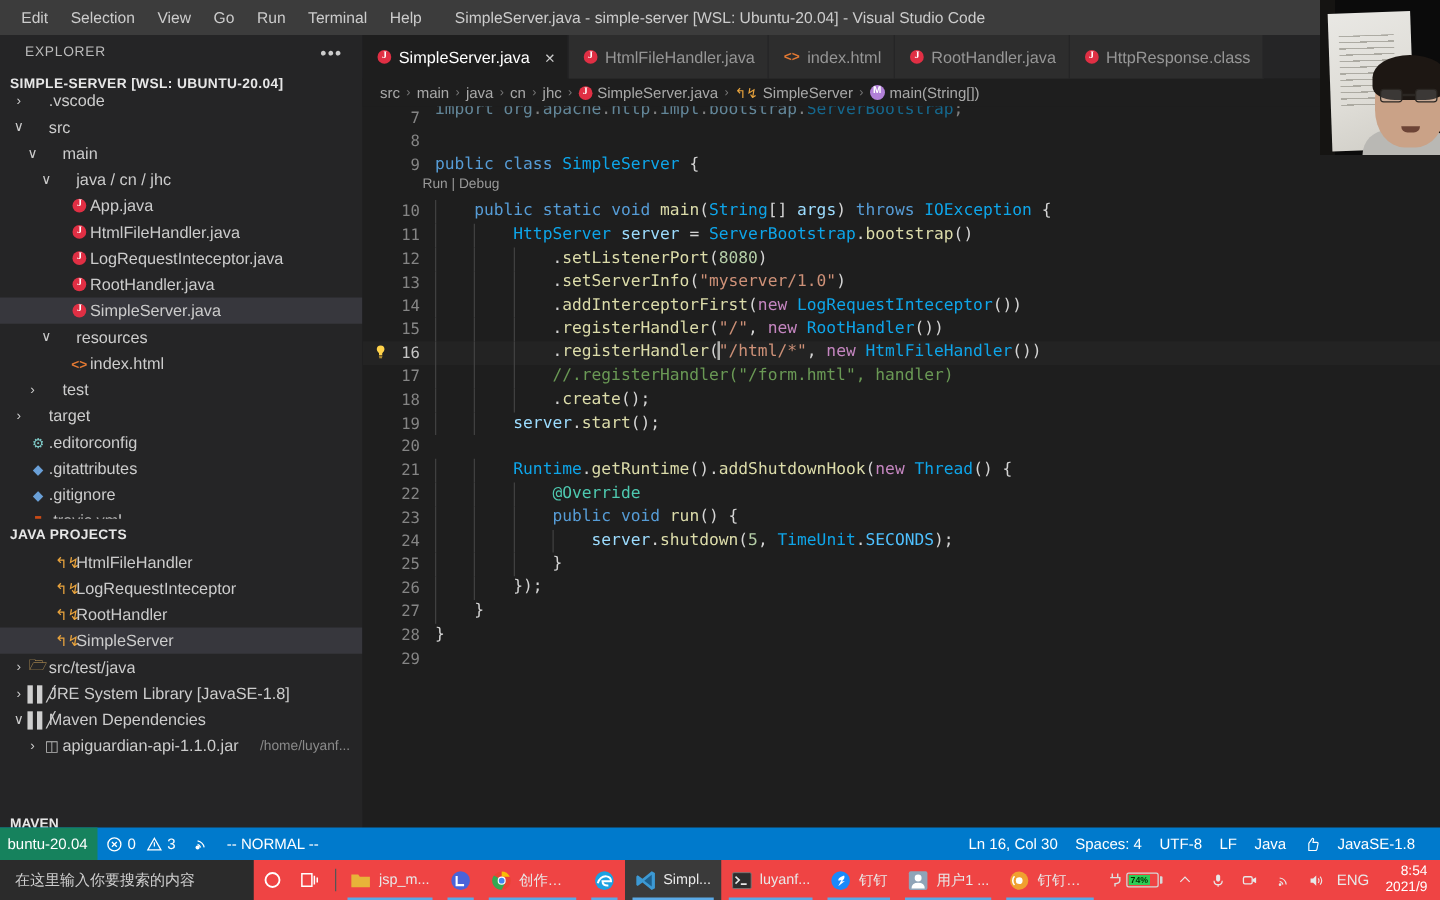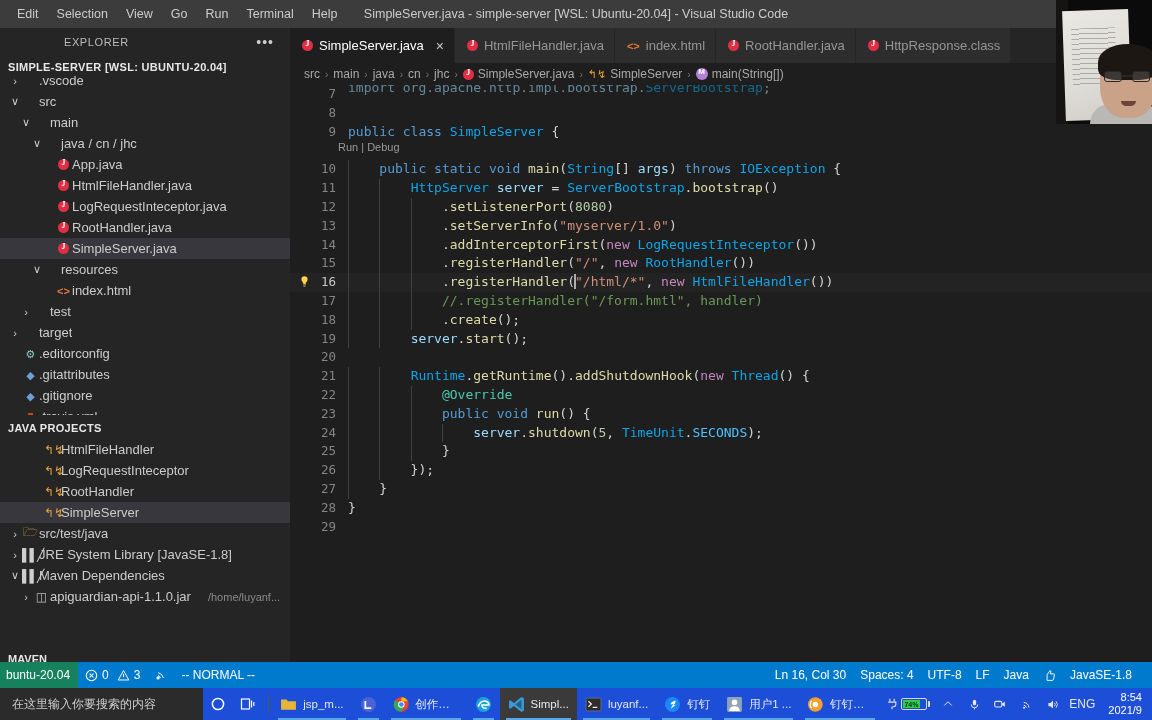--- a/index.html
+++ b/index.html
@@ -12,21 +12,21 @@
   #menubar{display:flex;align-items:center;height:28px;padding-left:8px;}
   .menu-item{padding:0 9px;line-height:28px;height:28px;color:#cccccc;font-size:12.5px;cursor:default;white-space:nowrap;}
   #window-title{position:absolute;left:0;top:0;width:1152px;height:28px;line-height:28px;
     text-align:center;color:#cccccc;font-size:12.5px;pointer-events:none;}
 
   
   #sidebar{position:absolute;left:0;top:28px;width:290px;height:634px;background:#252526;
     color:#cccccc;font-size:13px;overflow:hidden;}
   #sidebar-header{height:28px;display:flex;align-items:center;justify-content:space-between;
     padding:0 16px 0 20px;}
-  #sidebar-header .ttl{font-size:11px;letter-spacing:.6px;color:#bbbbbb;text-transform:uppercase;margin-left:44px;}
+  #sidebar-header .ttl{font-size:11px;letter-spacing:.6px;color:#bbbbbb;text-transform:uppercase;}
   #sidebar-header .dots{color:#cccccc;font-size:14px;letter-spacing:1px;line-height:10px;cursor:pointer;}
 
   .section-head{height:22px;display:flex;align-items:center;padding-left:8px;font-size:11px;
     font-weight:bold;letter-spacing:.3px;color:#e7e7e7;cursor:pointer;}
 
   .tree{overflow:hidden;}
   .row{height:21px;display:flex;align-items:center;font-size:13px;color:#cccccc;
     white-space:nowrap;cursor:pointer;}
   .row.sel{background:#37373d;}
   .tw{display:inline-block;width:14px;min-width:14px;text-align:center;font-size:11px;color:#cccccc;}
@@ -88,21 +88,21 @@
 
   
   #status{position:absolute;left:0;top:662px;width:1152px;height:26px;background:#007acc;
     display:flex;align-items:center;color:#ffffff;font-size:12px;}
   #remote{height:26px;background:#16825d;display:flex;align-items:center;padding:0 8px 0 6px;
     font-size:12px;color:#fff;cursor:pointer;}
   .sb{display:flex;align-items:center;gap:4px;padding:0 7px;height:26px;cursor:pointer;white-space:nowrap;}
   .spacer{flex:1;}
 
   
-  #taskbar{position:absolute;left:0;top:688px;width:1152px;height:32px;background:#1d4ed8;
+  #taskbar{position:absolute;left:0;top:688px;width:1152px;height:32px;background:#ef4444;
     display:flex;align-items:center;color:#ffffff;font-size:12px;}
   #searchbox{width:266px;height:32px;background:#2b2b2b;display:flex;align-items:center;
     padding-left:12px;color:#cfcfcf;font-size:12px;cursor:text;}
   .tbicon{width:40px;height:32px;display:flex;align-items:center;justify-content:center;cursor:pointer;}
   .tbdiv{width:1px;height:18px;background:#555;margin:0 4px;}
   .tbapp{display:flex;align-items:center;gap:6px;height:32px;padding:0 8px;cursor:pointer;
     position:relative;max-width:82px;font-size:11.5px;color:#e8e8e8;white-space:nowrap;}
   .tbapp.run:after{content:"";position:absolute;left:6px;right:6px;bottom:0;height:2px;background:#5aa9e6;}
   .tbapp.act{background:#3a3a3a;}
   .tbapp .nm{overflow:hidden;text-overflow:ellipsis;}

